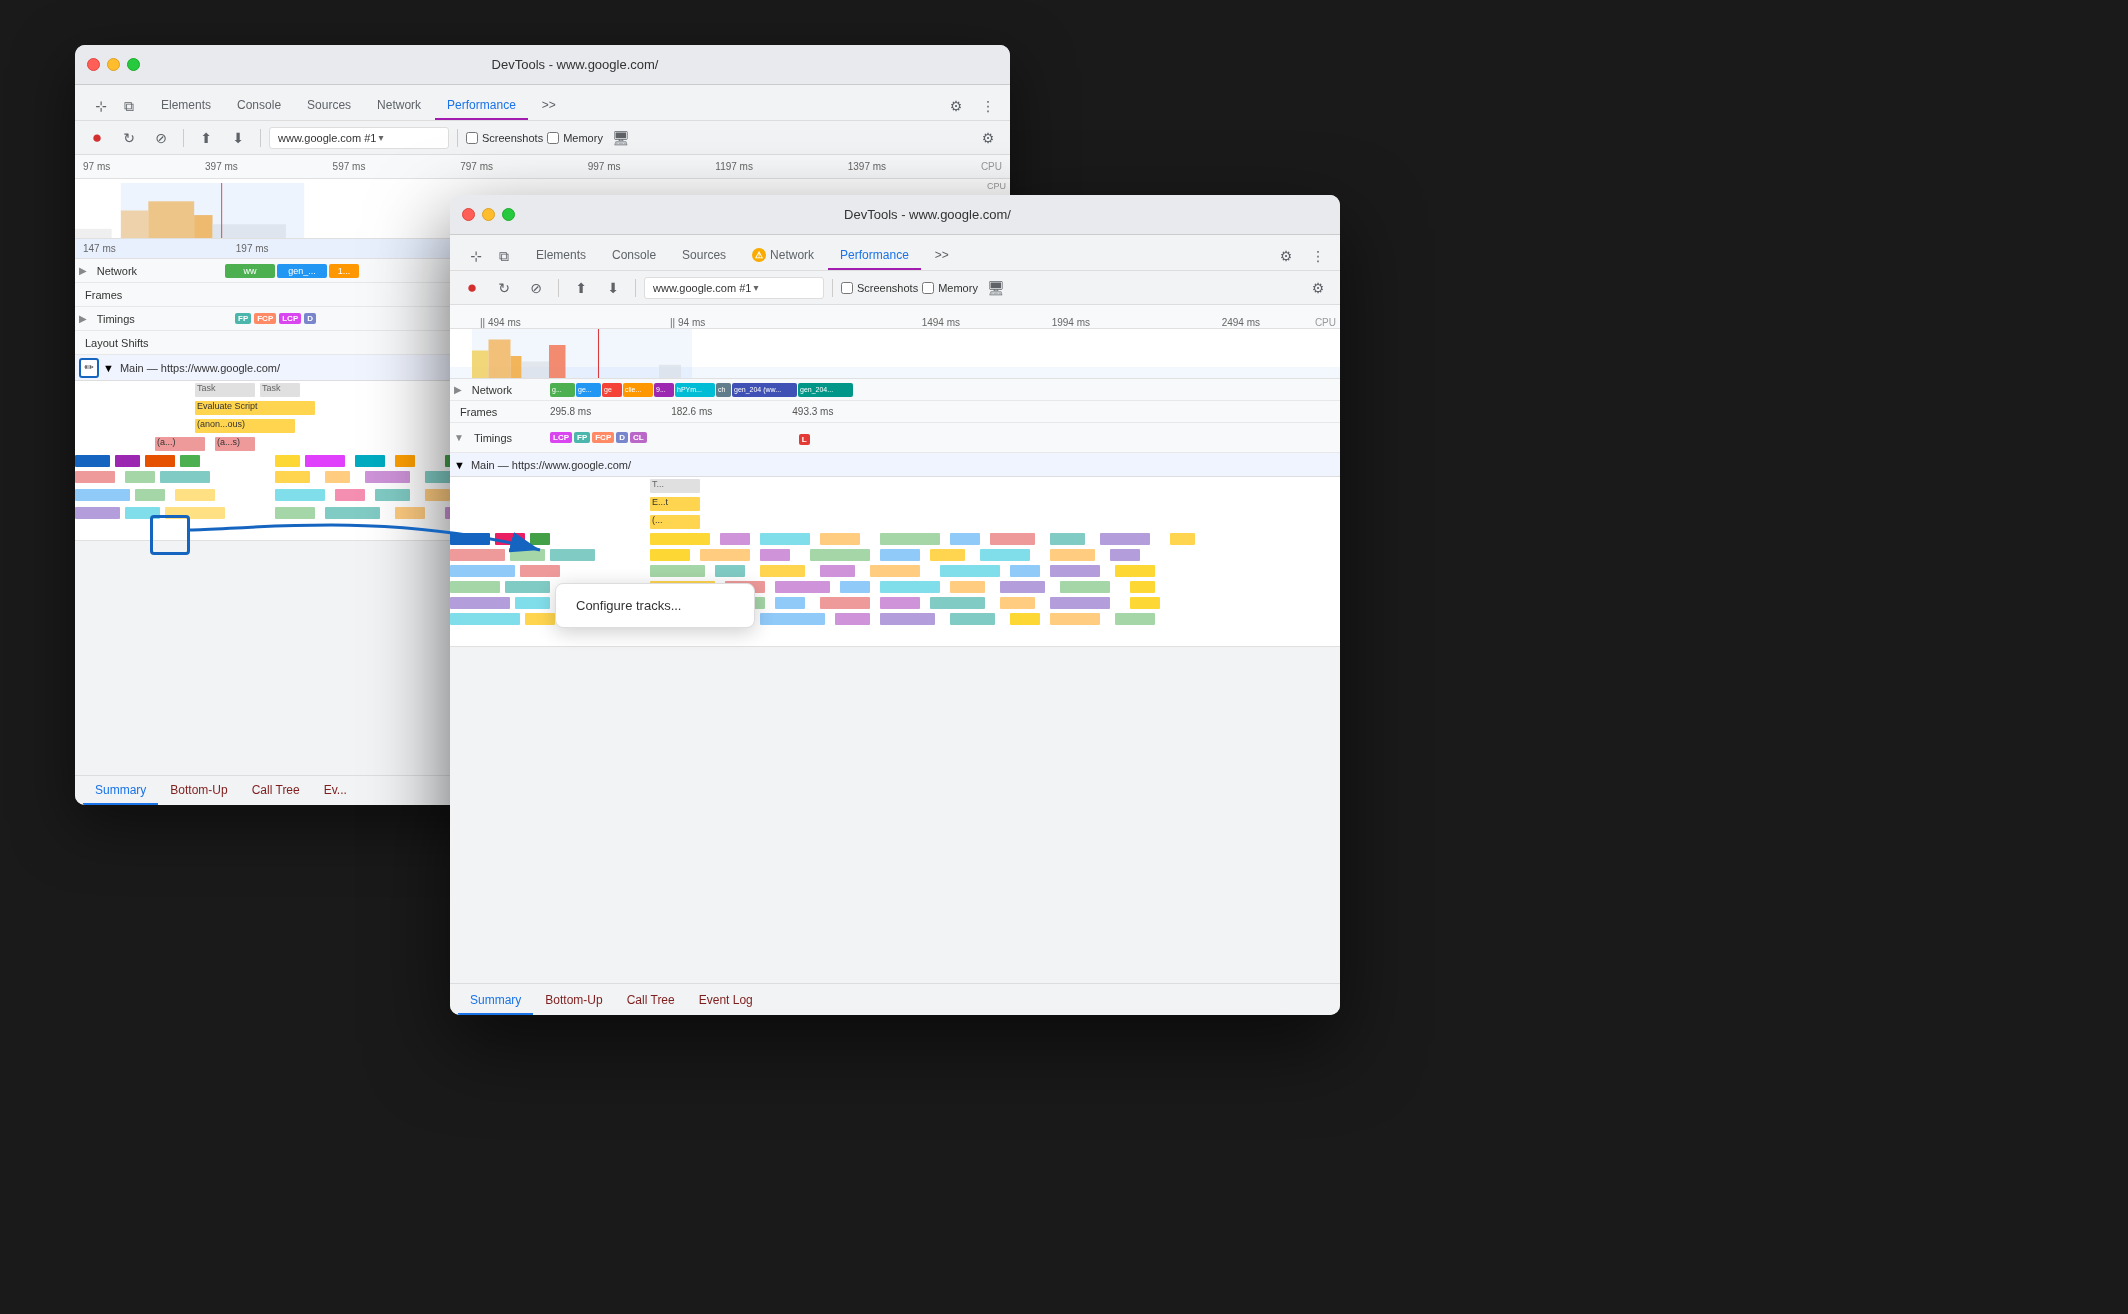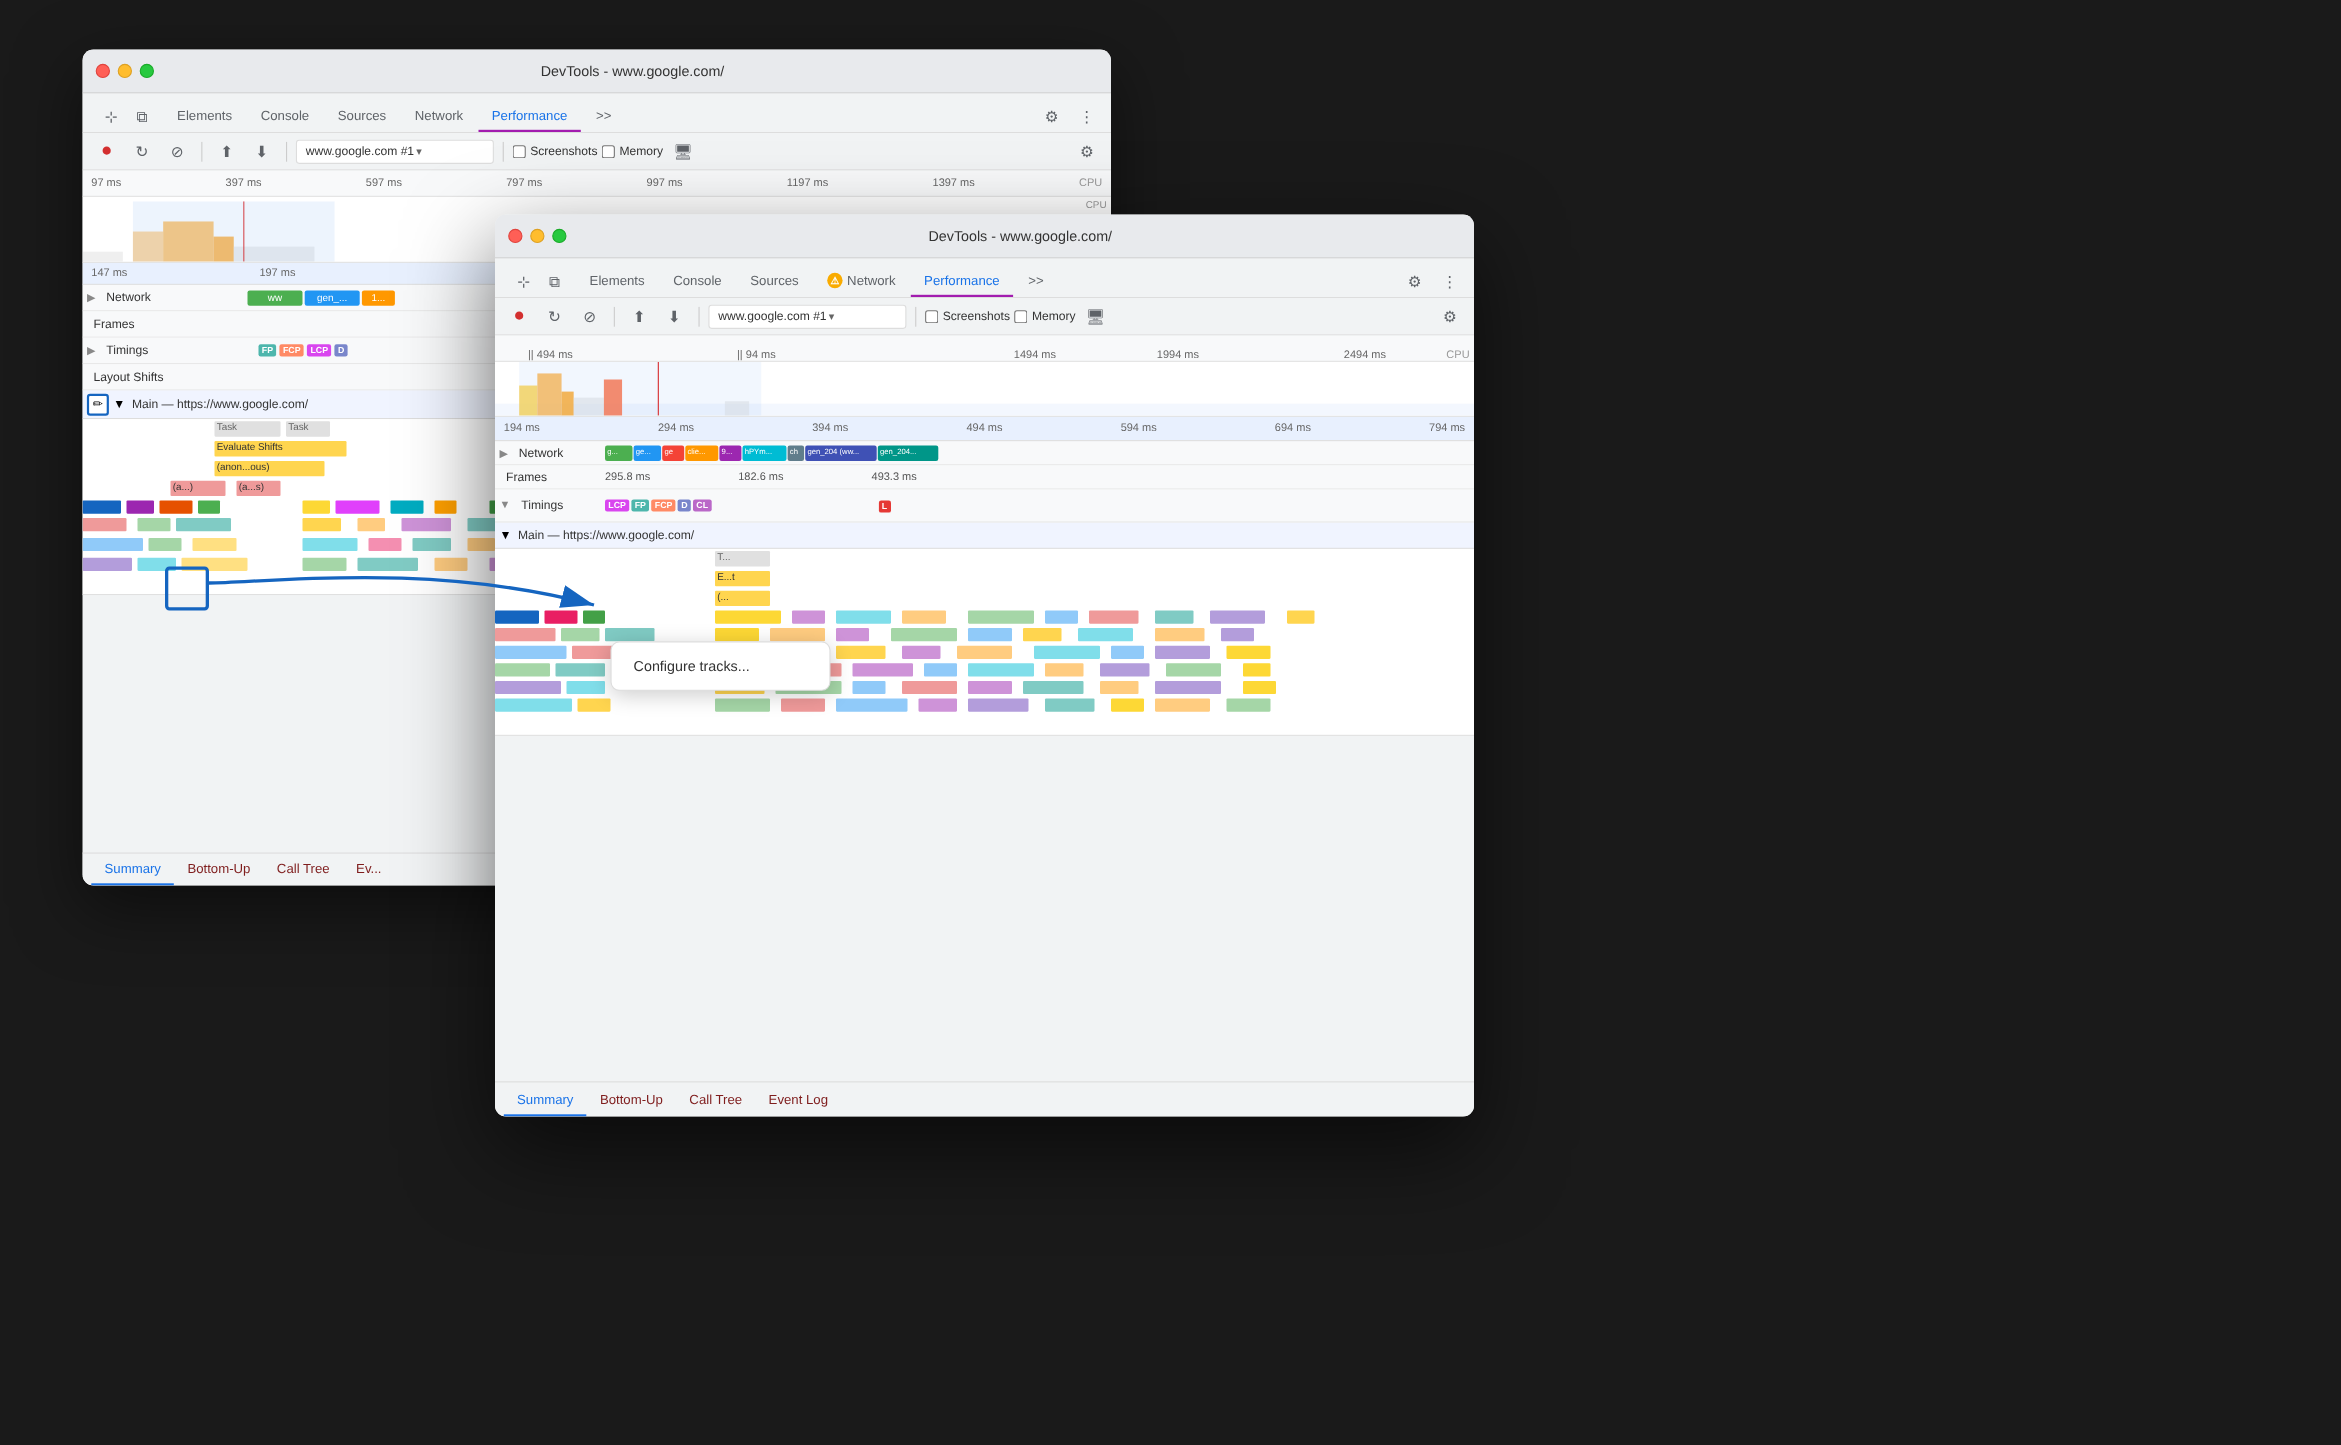--- a/index.html
+++ b/index.html
@@ -478,21 +478,21 @@
   <div class="flame-multi-row" style="height:160px;">
 
     <div class="mini-block" style="left:120px; top:2px; width:60px; height:14px; background:#e0e0e0;"></div>
     <div class="mini-block" style="left:185px; top:2px; width:40px; height:14px; background:#e0e0e0;"></div>
     <div style="position:absolute; left:120px; top:2px; font-size:9px; color:#666; padding-left:2px;">Task</div>
     <div style="position:absolute; left:185px; top:2px; font-size:9px; color:#666; padding-left:2px;">Task</div>
     <div style="position:absolute; right:10px; top:2px; font-size:9px; color:#666;">Task</div>
     <div style="position:absolute; right:80px; top:2px; font-size:9px; color:#666;">Task</div>
 
     <div class="mini-block" style="left:120px; top:20px; width:120px; height:14px; background:#ffd54f;"></div>
-    <div style="position:absolute; left:122px; top:20px; font-size:9px; color:#333; font-weight:500;">Evaluate Shifts</div>
+    <div style="position:absolute; left:122px; top:20px; font-size:9px; color:#333; font-weight:500;">Evaluate Script</div>
     <div style="position:absolute; right:10px; top:20px; font-size:9px; color:#333;">Fun...</div>
 
     <div class="mini-block" style="left:120px; top:38px; width:100px; height:14px; background:#ffd54f;"></div>
     <div style="position:absolute; left:122px; top:38px; font-size:9px; color:#333;">(anon...ous)</div>
     <div style="position:absolute; right:10px; top:38px; font-size:9px; color:#333;">b...</div>
 
     <div class="mini-block" style="left:80px; top:56px; width:50px; height:14px; background:#ef9a9a;"></div>
     <div class="mini-block" style="left:140px; top:56px; width:40px; height:14px; background:#ef9a9a;"></div>
     <div style="position:absolute; left:82px; top:56px; font-size:9px; color:#333;">(a...)</div>
     <div style="position:absolute; left:142px; top:56px; font-size:9px; color:#333;">(a...s)</div>
@@ -633,31 +633,20 @@
       <rect x="190" y="38" width="20" height="12" fill="#e0e0e0" opacity="0.5"></rect>
 
       <line x1="135" y1="0" x2="135" y2="50" stroke="#e53935" strokewidth="1.5"></line>
 
       <rect x="20" y="0" width="200" height="50" fill="#1a73e8" opacity="0.06"></rect>
 
       <text x="870" y="45" font-size="8" fill="#999">NET</text>
     </svg>
   </div>
 
-  <div class="timeline-ruler" style="height:22px; background:#e8f0fe;">
-    <div class="ruler-labels">
-      <span>194 ms</span>
-      <span>294 ms</span>
-      <span>394 ms</span>
-      <span>494 ms</span>
-      <span>594 ms</span>
-      <span>694 ms</span>
-      <span>794 ms</span>
-    </div>
-  </div>
 
   <div class="section-row" style="height:22px;">
     <span class="expand-arrow">▶</span>
     <span class="section-label">Network</span>
     <div style="position:absolute; left:100px; display:flex; gap:1px;">
       <div style="background:#4caf50; width:25px; height:14px; border-radius:2px; font-size:7px; color:white; display:flex; align-items:center; padding:0 2px; overflow:hidden;">g...</div>
       <div style="background:#2196f3; width:25px; height:14px; border-radius:2px; font-size:7px; color:white; display:flex; align-items:center; padding:0 2px; overflow:hidden;">ge...</div>
       <div style="background:#f44336; width:20px; height:14px; border-radius:2px; font-size:7px; color:white; display:flex; align-items:center; padding:0 2px; overflow:hidden;">ge</div>
       <div style="background:#ff9800; width:30px; height:14px; border-radius:2px; font-size:7px; color:white; display:flex; align-items:center; padding:0 2px; overflow:hidden;">clie...</div>
       <div style="background:#9c27b0; width:20px; height:14px; border-radius:2px; font-size:7px; color:white; display:flex; align-items:center; padding:0 2px; overflow:hidden;">9...</div>

